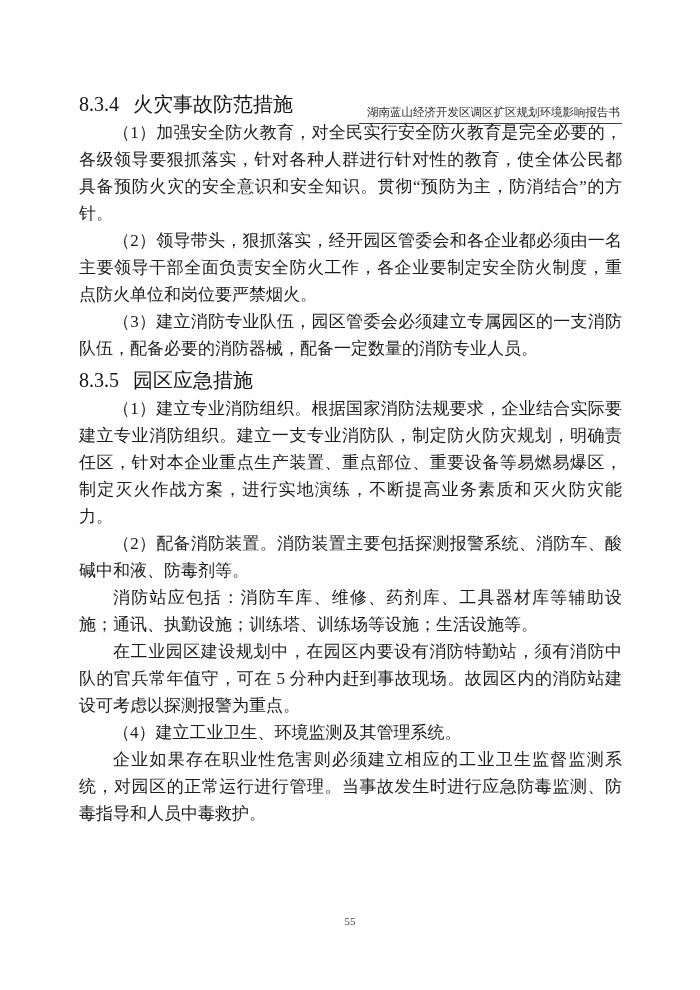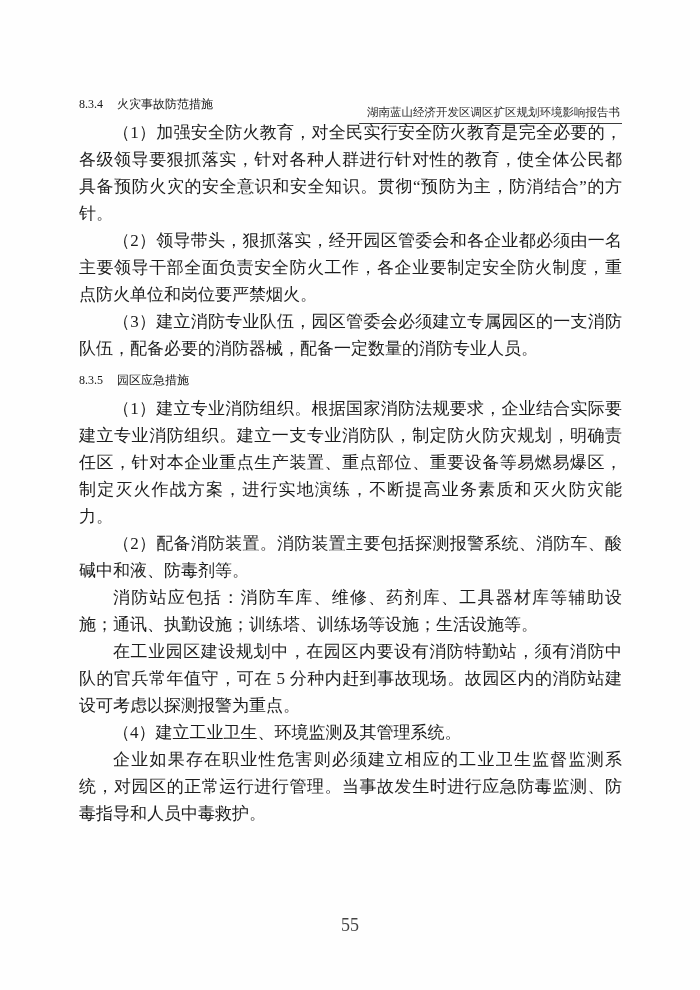--- a/index.html
+++ b/index.html
@@ -34,21 +34,21 @@
     white-space: nowrap;
     margin-top: 46px;
   }
   .content {
     position: absolute;
     top: 86px;
     left: 79px;
     width: 543px;
   }
   .section-heading {
-    font-size: 12px;
+    font-size: 20px;
     font-weight: normal;
     line-height: 27px;
     margin: 5px 0 1px 0;
     color: #161616;
     white-space: nowrap;
   }
   .heading-number { margin-right: 14px; }
   .para {
     font-size: 17px;
     line-height: 27px;
@@ -57,21 +57,21 @@
     text-indent: 2em;
     color: #1c1c1c;
     word-break: break-all;
   }
   .page-number {
     position: absolute;
     top: 915px;
     left: 0;
     width: 100%;
     text-align: center;
-    font-size: 18px;
+    font-size: 11px;
     color: #444444;
   }
 </style>
 </head>
 <body>
 
 <div class="page">
 
   <div class="header">
     <span class="header-title">湖南蓝山经济开发区调区扩区规划环境影响报告书</span>

